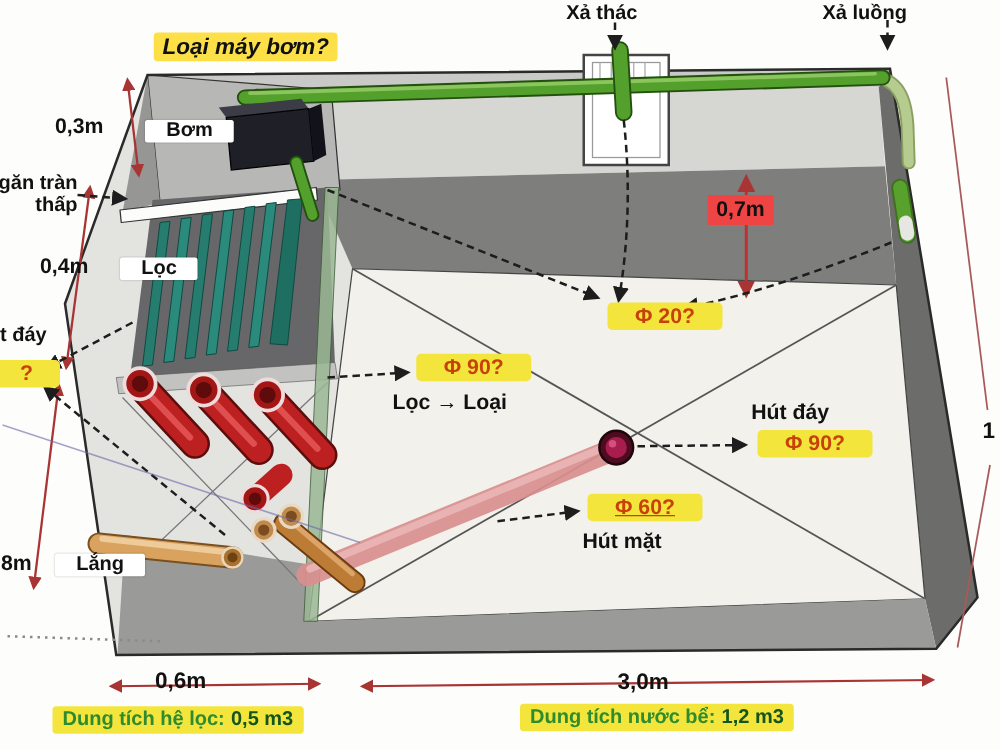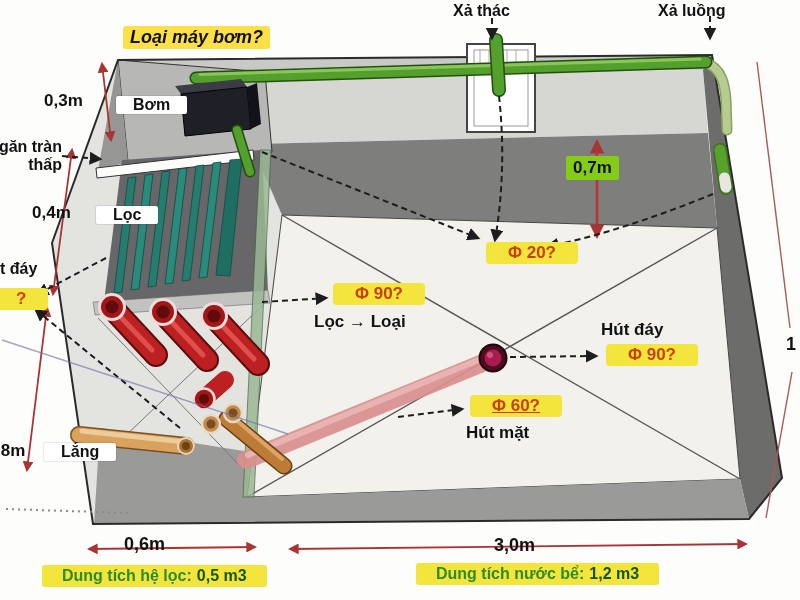--- a/index.html
+++ b/index.html
@@ -8,22 +8,22 @@
     background:#fdfdfb;
     font-family:"Liberation Sans", sans-serif;
   }
   #stage{position:absolute;inset:0;}
   svg{position:absolute;left:0;top:0;}
   .lbl{position:absolute;font-weight:bold;color:#111;font-size:16px;white-space:nowrap;line-height:1.15;}
   .dim{font-size:17px;}
   .chip-y{background:#fde047;padding:1px 7px;border-radius:3px;font-style:italic;}
   .chip-phi{background:#f3e53b;color:#c8410b;padding:1px 22px;border-radius:4px;font-size:17px;}
   .chip-w{background:#ffffff;padding:0 17px;border-radius:2px;box-shadow:0 0 0 1px rgba(0,0,0,0.08);}
-  .chip-g{background:#84cc16;padding:2px 7px;border-radius:2px;}
-  .vol{background:#f3e53b;padding:2px 20px;border-radius:3px;font-size:16px;color:#2e8b2e;font-weight:bold;}
+  .chip-g{background:#ef4444;padding:2px 7px;border-radius:2px;}
+  .vol{background:#f3e53b;padding:2px 8px;border-radius:3px;font-size:16px;color:#2e8b2e;font-weight:bold;}
   .vol b{color:#14551d;margin-left:5px;font-weight:800;}
   .right-align{text-align:right;}
   .logo{position:absolute;left:8px;top:6px;width:120px;height:78px;}
   .logo .word{font-family:"DejaVu Serif", serif;font-style:italic;font-weight:bold;font-size:46px;letter-spacing:-4px;color:#1b1b1b;}
   .logo .o-red{color:#c0242b;}
   .logo .tag{position:absolute;left:4px;top:58px;width:54px;height:7px;
     background:repeating-linear-gradient(90deg,#c0242b 0 3px,transparent 3px 5px);border-radius:2px;}
 </style>
 </head>
 <body>

